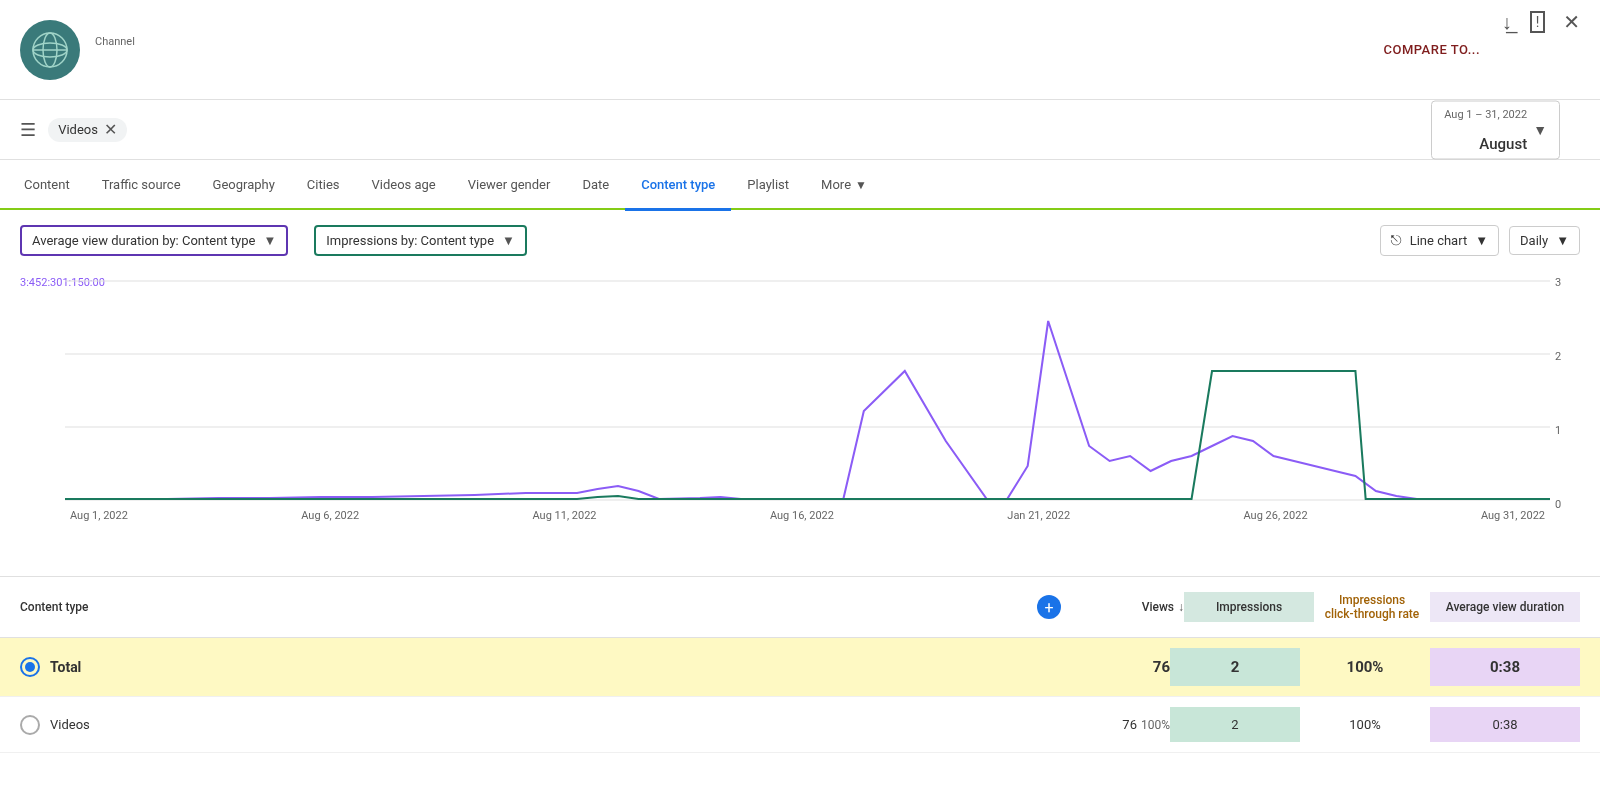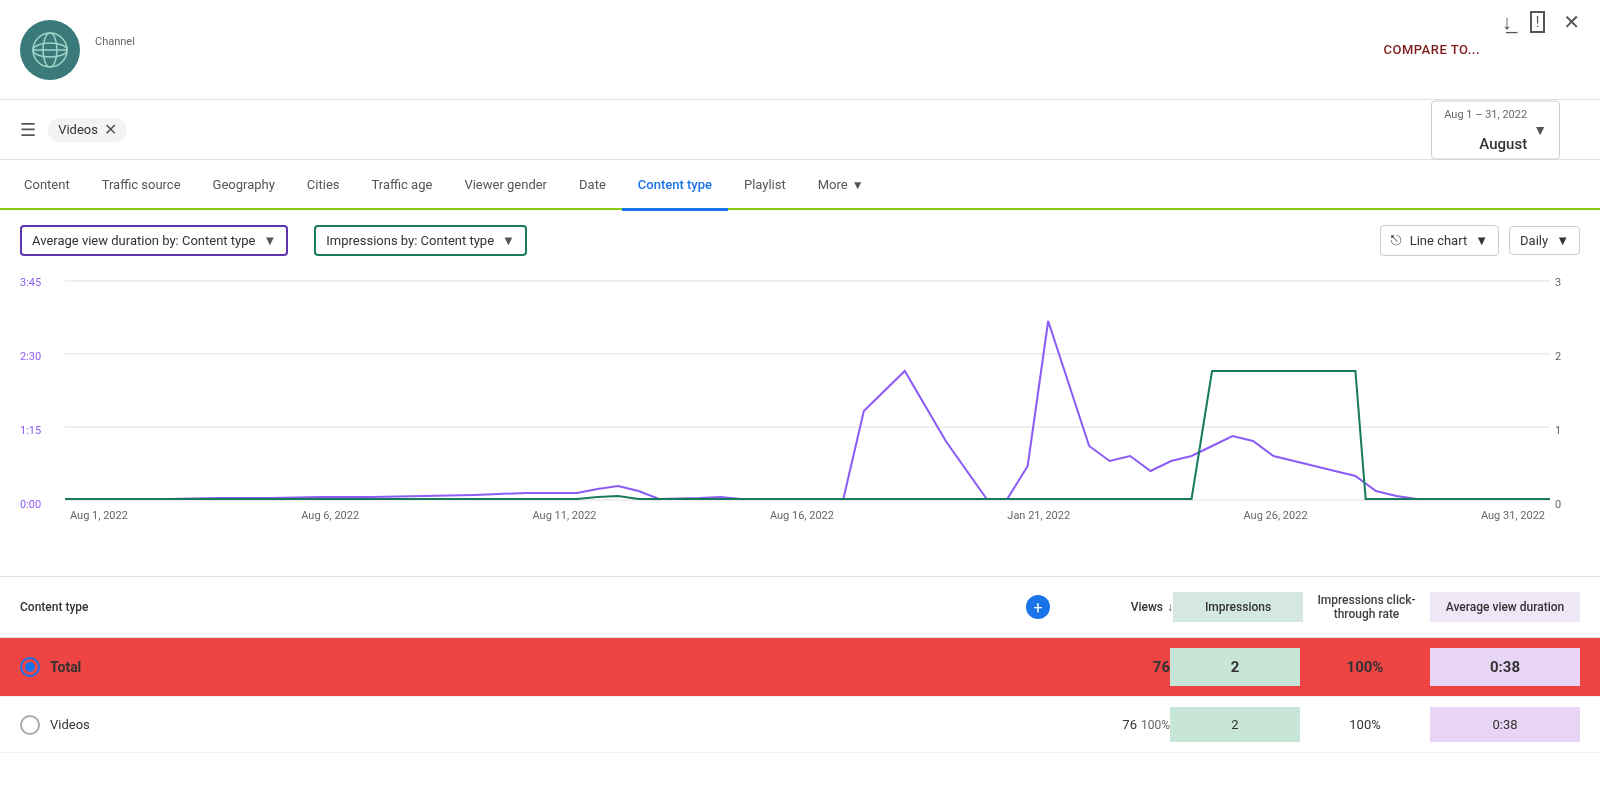--- a/index.html
+++ b/index.html
@@ -124,21 +124,21 @@
   <div class="tab">
     <span>Traffic source</span>
   </div>
   <div class="tab">
     <span>Geography</span>
   </div>
   <div class="tab">
     <span>Cities</span>
   </div>
   <div class="tab">
-    <span>Traffic age</span>
+    <span>Videos age</span>
   </div>
   <div class="tab">
     <span>Viewer gender</span>
   </div>
   <div class="tab">
     <span>Date</span>
   </div>
   <div class="tab active">
     <span>Content type</span>
   </div>
@@ -171,21 +171,21 @@
       <div class="chart-type-btn">
         <span>Daily</span>
         <span>▼</span>
       </div>
     </div>
   </div>
 
   <div class="chart-container">
     <div style="display:flex; height:260px;">
 
-      <div style="width:45px; display:flex; flex-direction:column; justify-content:space-between; padding:5px 5px 20px 0; text-align:left; font-size:11px; color:#8b5cf6;">
+      <div style="width:45px; display:flex; flex-direction:row; justify-content:space-between; padding:5px 5px 20px 0; text-align:center; font-size:11px; color:#8b5cf6;">
         <span>3:45</span>
         <span>2:30</span>
         <span>1:15</span>
         <span>0:00</span>
       </div>
 
       <div style="flex:1; position:relative;">
         <svg width="100%" height="240px" viewBox="0 0 1450 240" preserveAspectRatio="none">
 
           <line x1="0" y1="10" x2="1450" y2="10" stroke="#e0e0e0" stroke-width="1"></line>
@@ -224,25 +224,25 @@
   <div class="table-header">
     <div class="col-content-type">Content type</div>
     <div class="col-plus">
       <div class="plus-btn">+</div>
     </div>
     <div class="col-views">
       <span>Views</span>
       <span class="sort-arrow">↓</span>
     </div>
     <div class="col-impressions">Impressions</div>
-    <div class="col-ctr" style="width:127px; text-align:center; font-size:12px; color:#404040; font-weight:500; padding:8px 10px;">Impressions click-through rate</div>
+    <div class="col-ctr" style="width:116px; text-align:center; font-size:12px; color:#a16207; font-weight:500; padding:8px 10px;">Impressions click-through rate</div>
     <div class="col-avg">Average view duration</div>
   </div>
 
-  <div class="table-row-data" style="background:#ef4444;">
+  <div class="table-row-data" style="background:#fef9c3;">
     <div class="row-content-type">
       <div class="row-circle">
         <div class="row-circle-inner"></div>
       </div>
       <span class="row-name">Total</span>
     </div>
     <div class="row-plus-space"></div>
     <div class="row-views" style="width:120px; text-align:right; font-size:15px; font-weight:bold;">76</div>
     <div class="row-impressions" style="width:130px; text-align:center; font-size:15px; font-weight:bold; background:#c8e6d8; padding:10px;">2</div>
     <div class="row-ctr" style="width:130px; text-align:center; font-size:15px; font-weight:bold; padding:10px;">100%</div>

